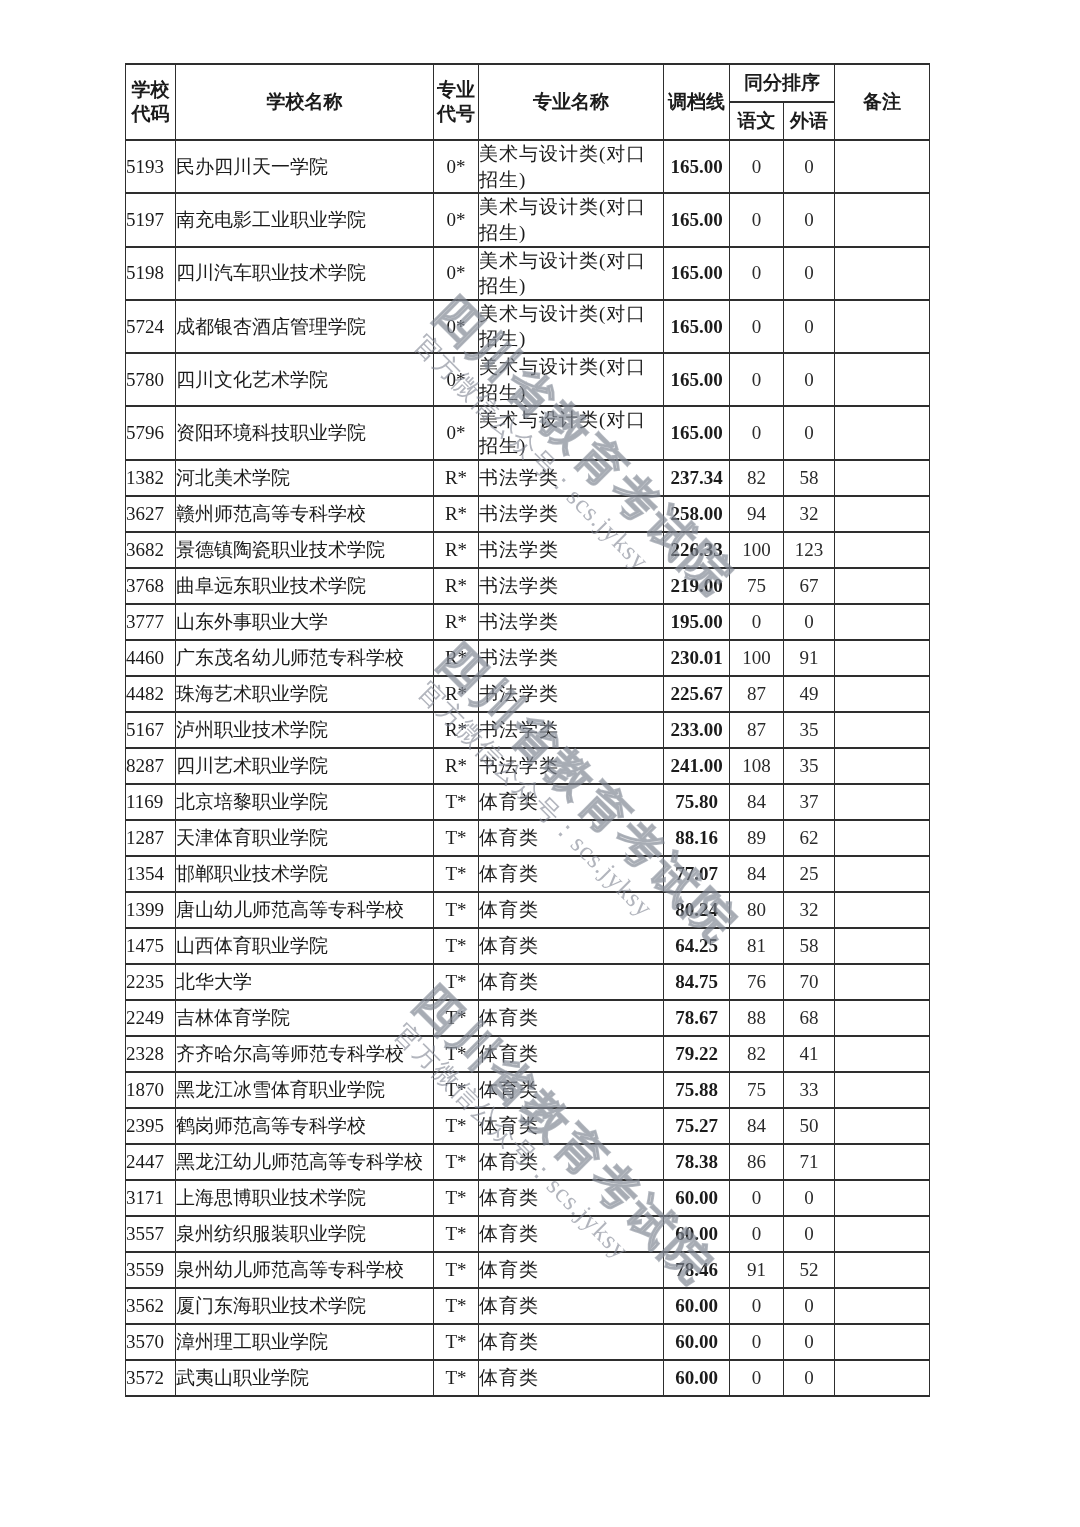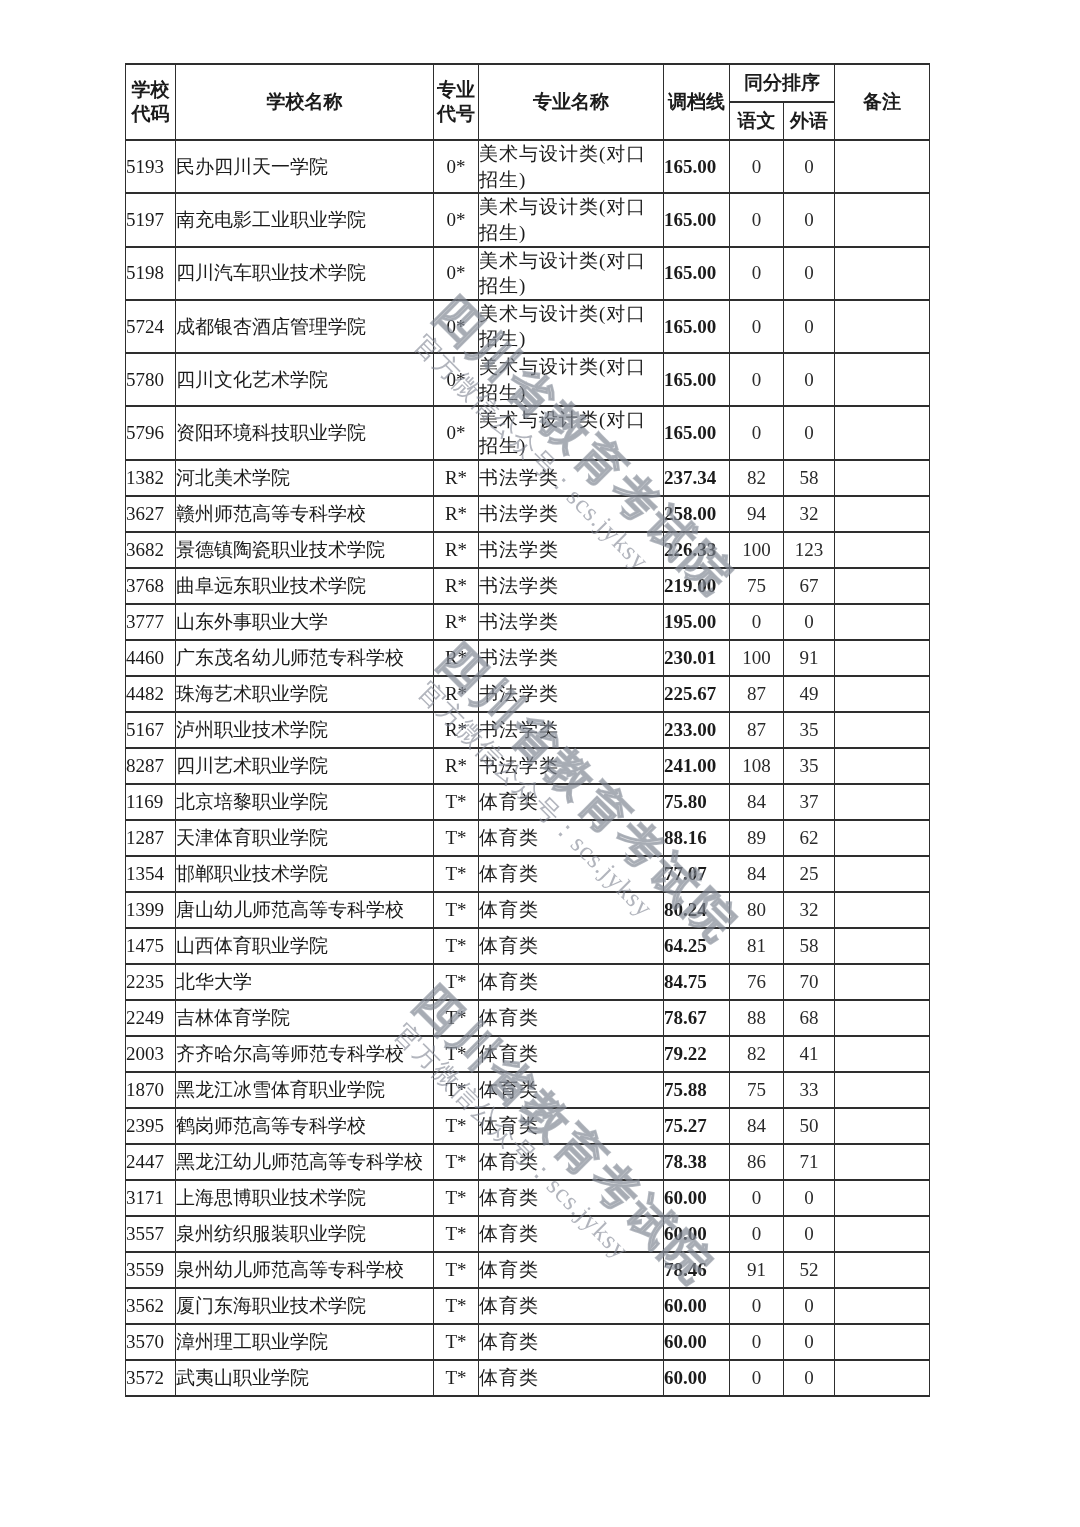--- a/index.html
+++ b/index.html
@@ -36,21 +36,21 @@
   .doc-table tbody tr{height:36px;}
   .col-school-code{width:50px;}
   .col-school-name{width:258px;text-align:left;padding-left:6px;padding-right:2px;font-size:18.5px;}
   .col-major-code{width:45px;text-align:center;}
   .col-major-name{
     width:185px;text-align:left;
     padding:4px 4px 4px 8px;
     letter-spacing:1px;
     line-height:26px;
   }
-  .col-cutoff{width:66px;font-weight:700;font-size:20px;}
+  .col-cutoff{width:66px;text-align:center;font-weight:700;font-size:20px;}
   .col-chinese{width:54px;text-align:center;color:#2a2a2a;}
   .col-foreign{width:51px;text-align:center;color:#2a2a2a;}
   .col-remarks{width:95px;}
   
   .wm{
     position:absolute;
     transform:rotate(45deg);
     transform-origin:0 0;
     pointer-events:none;
     z-index:5;
@@ -322,21 +322,21 @@
         <td class="col-school-code">2249</td>
         <td class="col-school-name">吉林体育学院</td>
         <td class="col-major-code">T*</td>
         <td class="col-major-name">体育类</td>
         <td class="col-cutoff">78.67</td>
         <td class="col-chinese">88</td>
         <td class="col-foreign">68</td>
         <td class="col-remarks"></td>
       </tr>
       <tr>
-        <td class="col-school-code">2003</td>
+        <td class="col-school-code">2328</td>
         <td class="col-school-name">齐齐哈尔高等师范专科学校</td>
         <td class="col-major-code">T*</td>
         <td class="col-major-name">体育类</td>
         <td class="col-cutoff">79.22</td>
         <td class="col-chinese">82</td>
         <td class="col-foreign">41</td>
         <td class="col-remarks"></td>
       </tr>
       <tr>
         <td class="col-school-code">1870</td>

